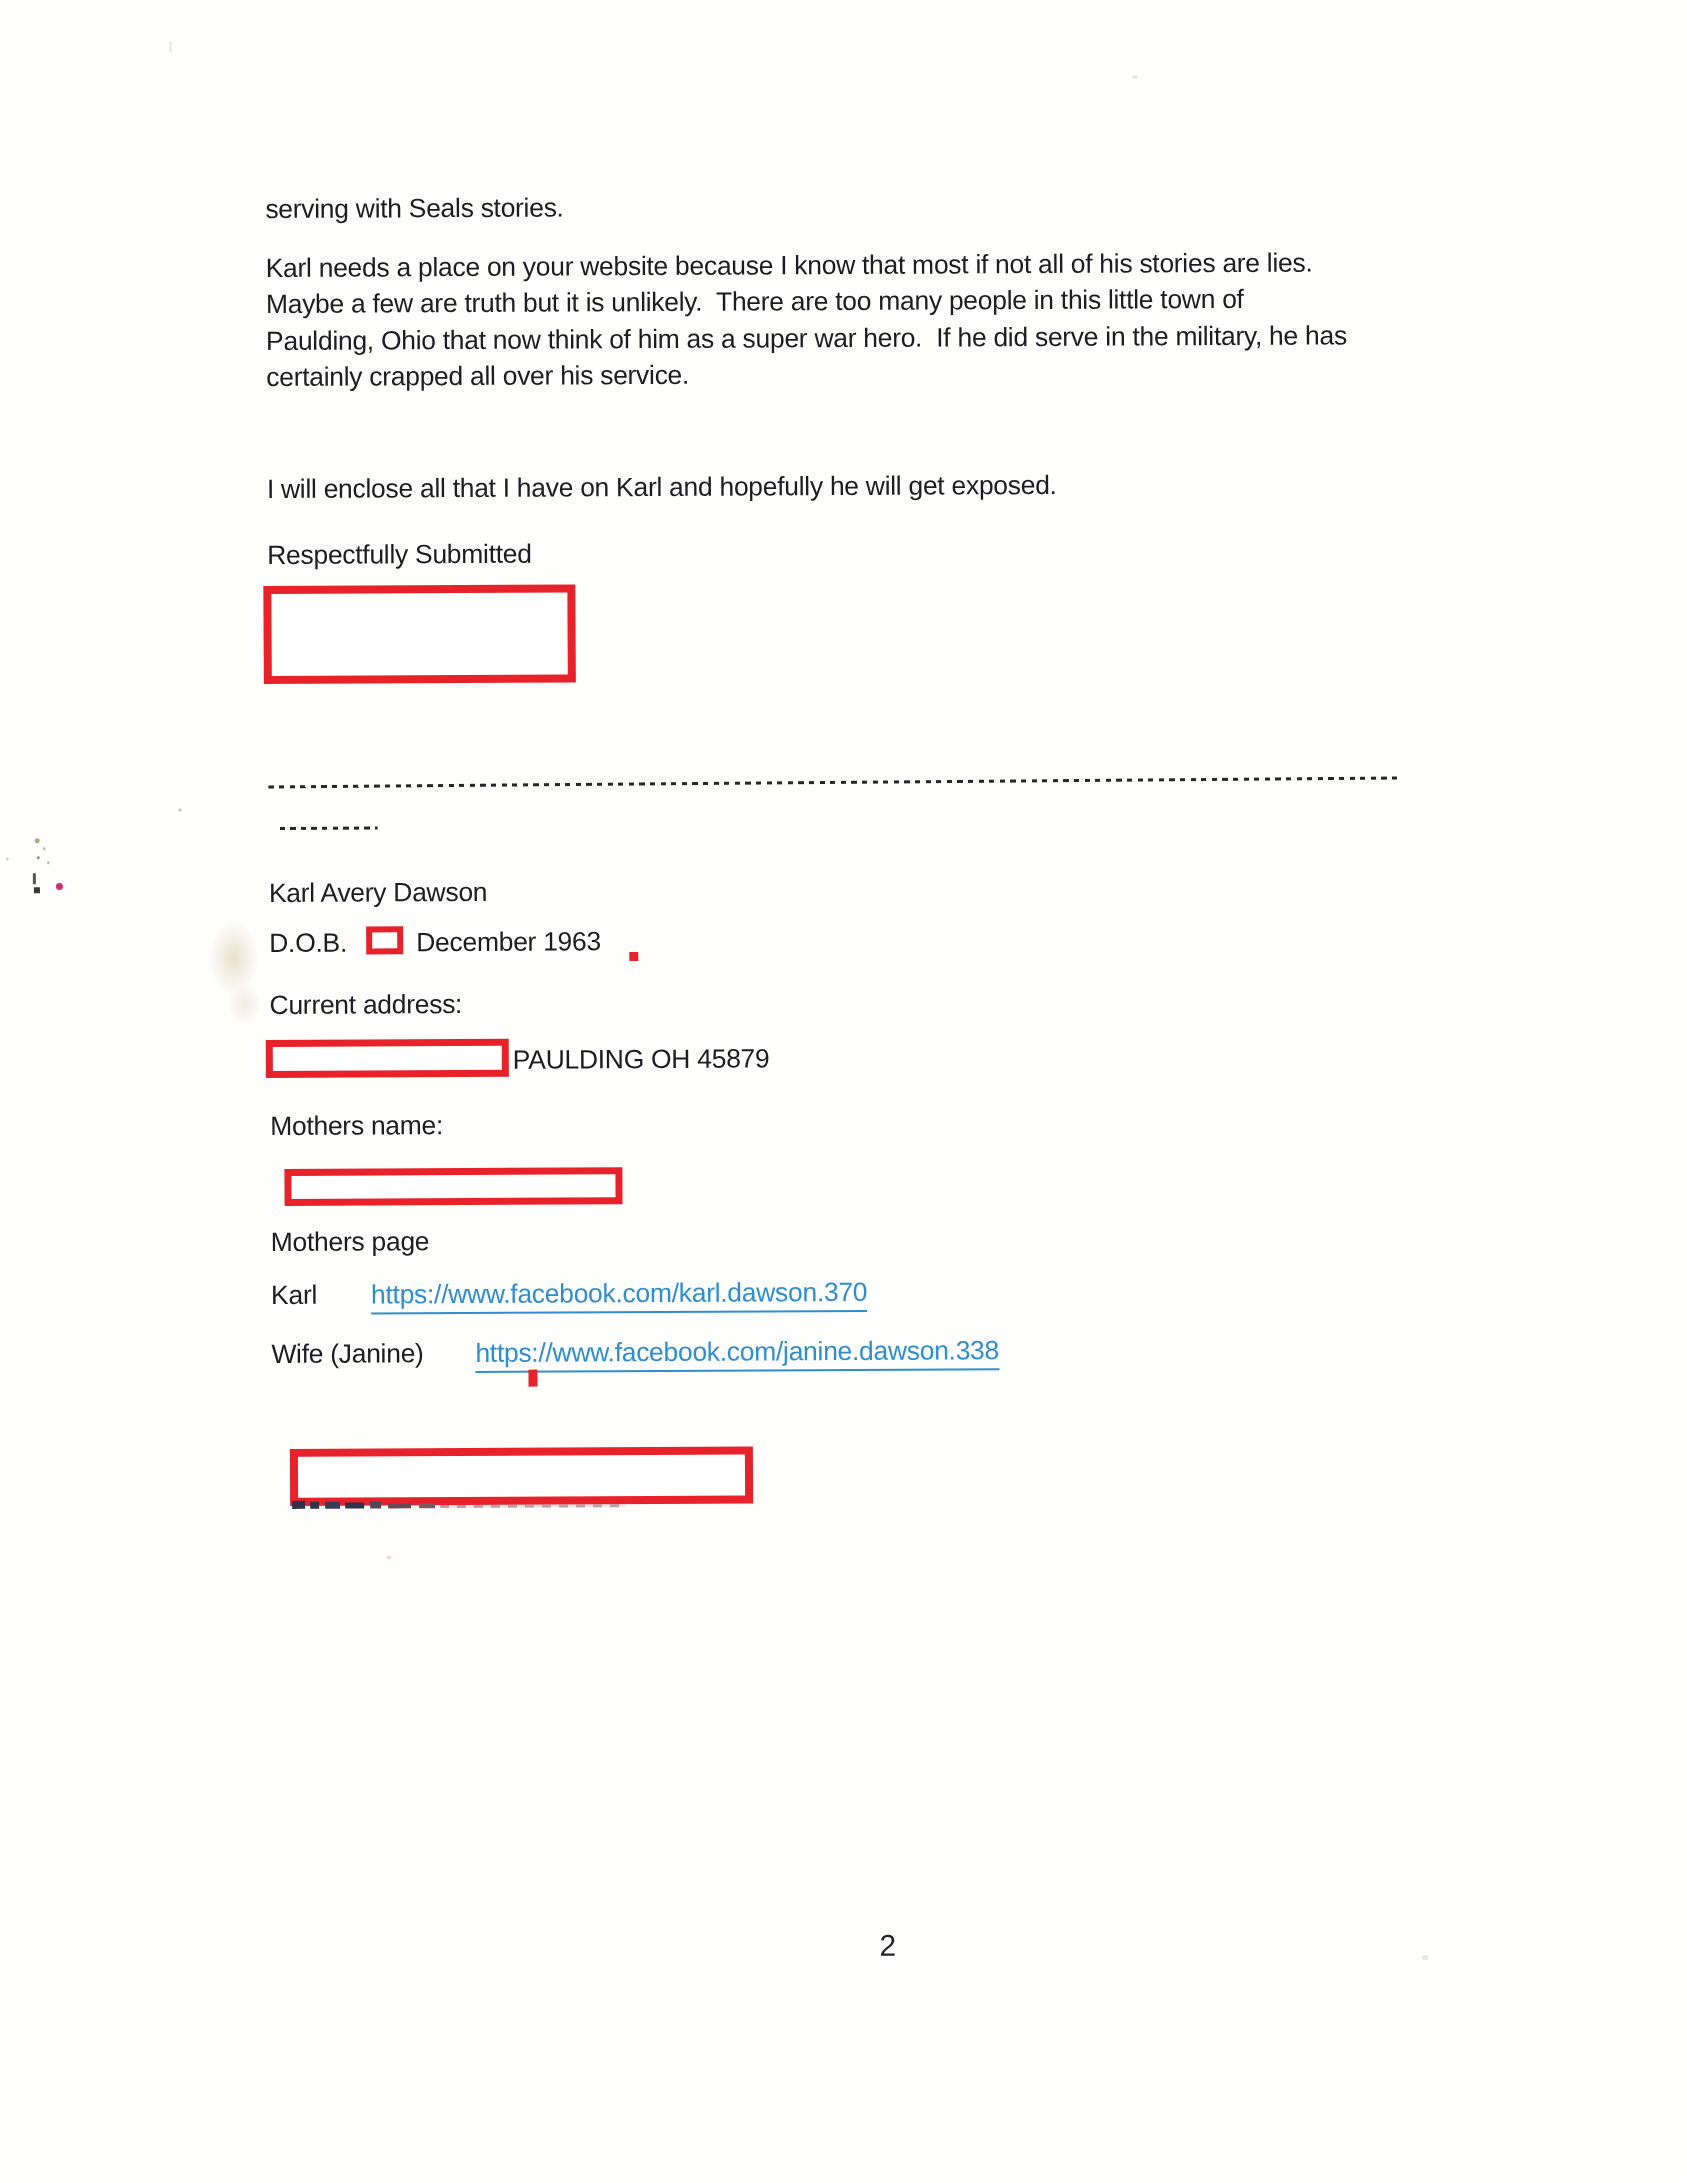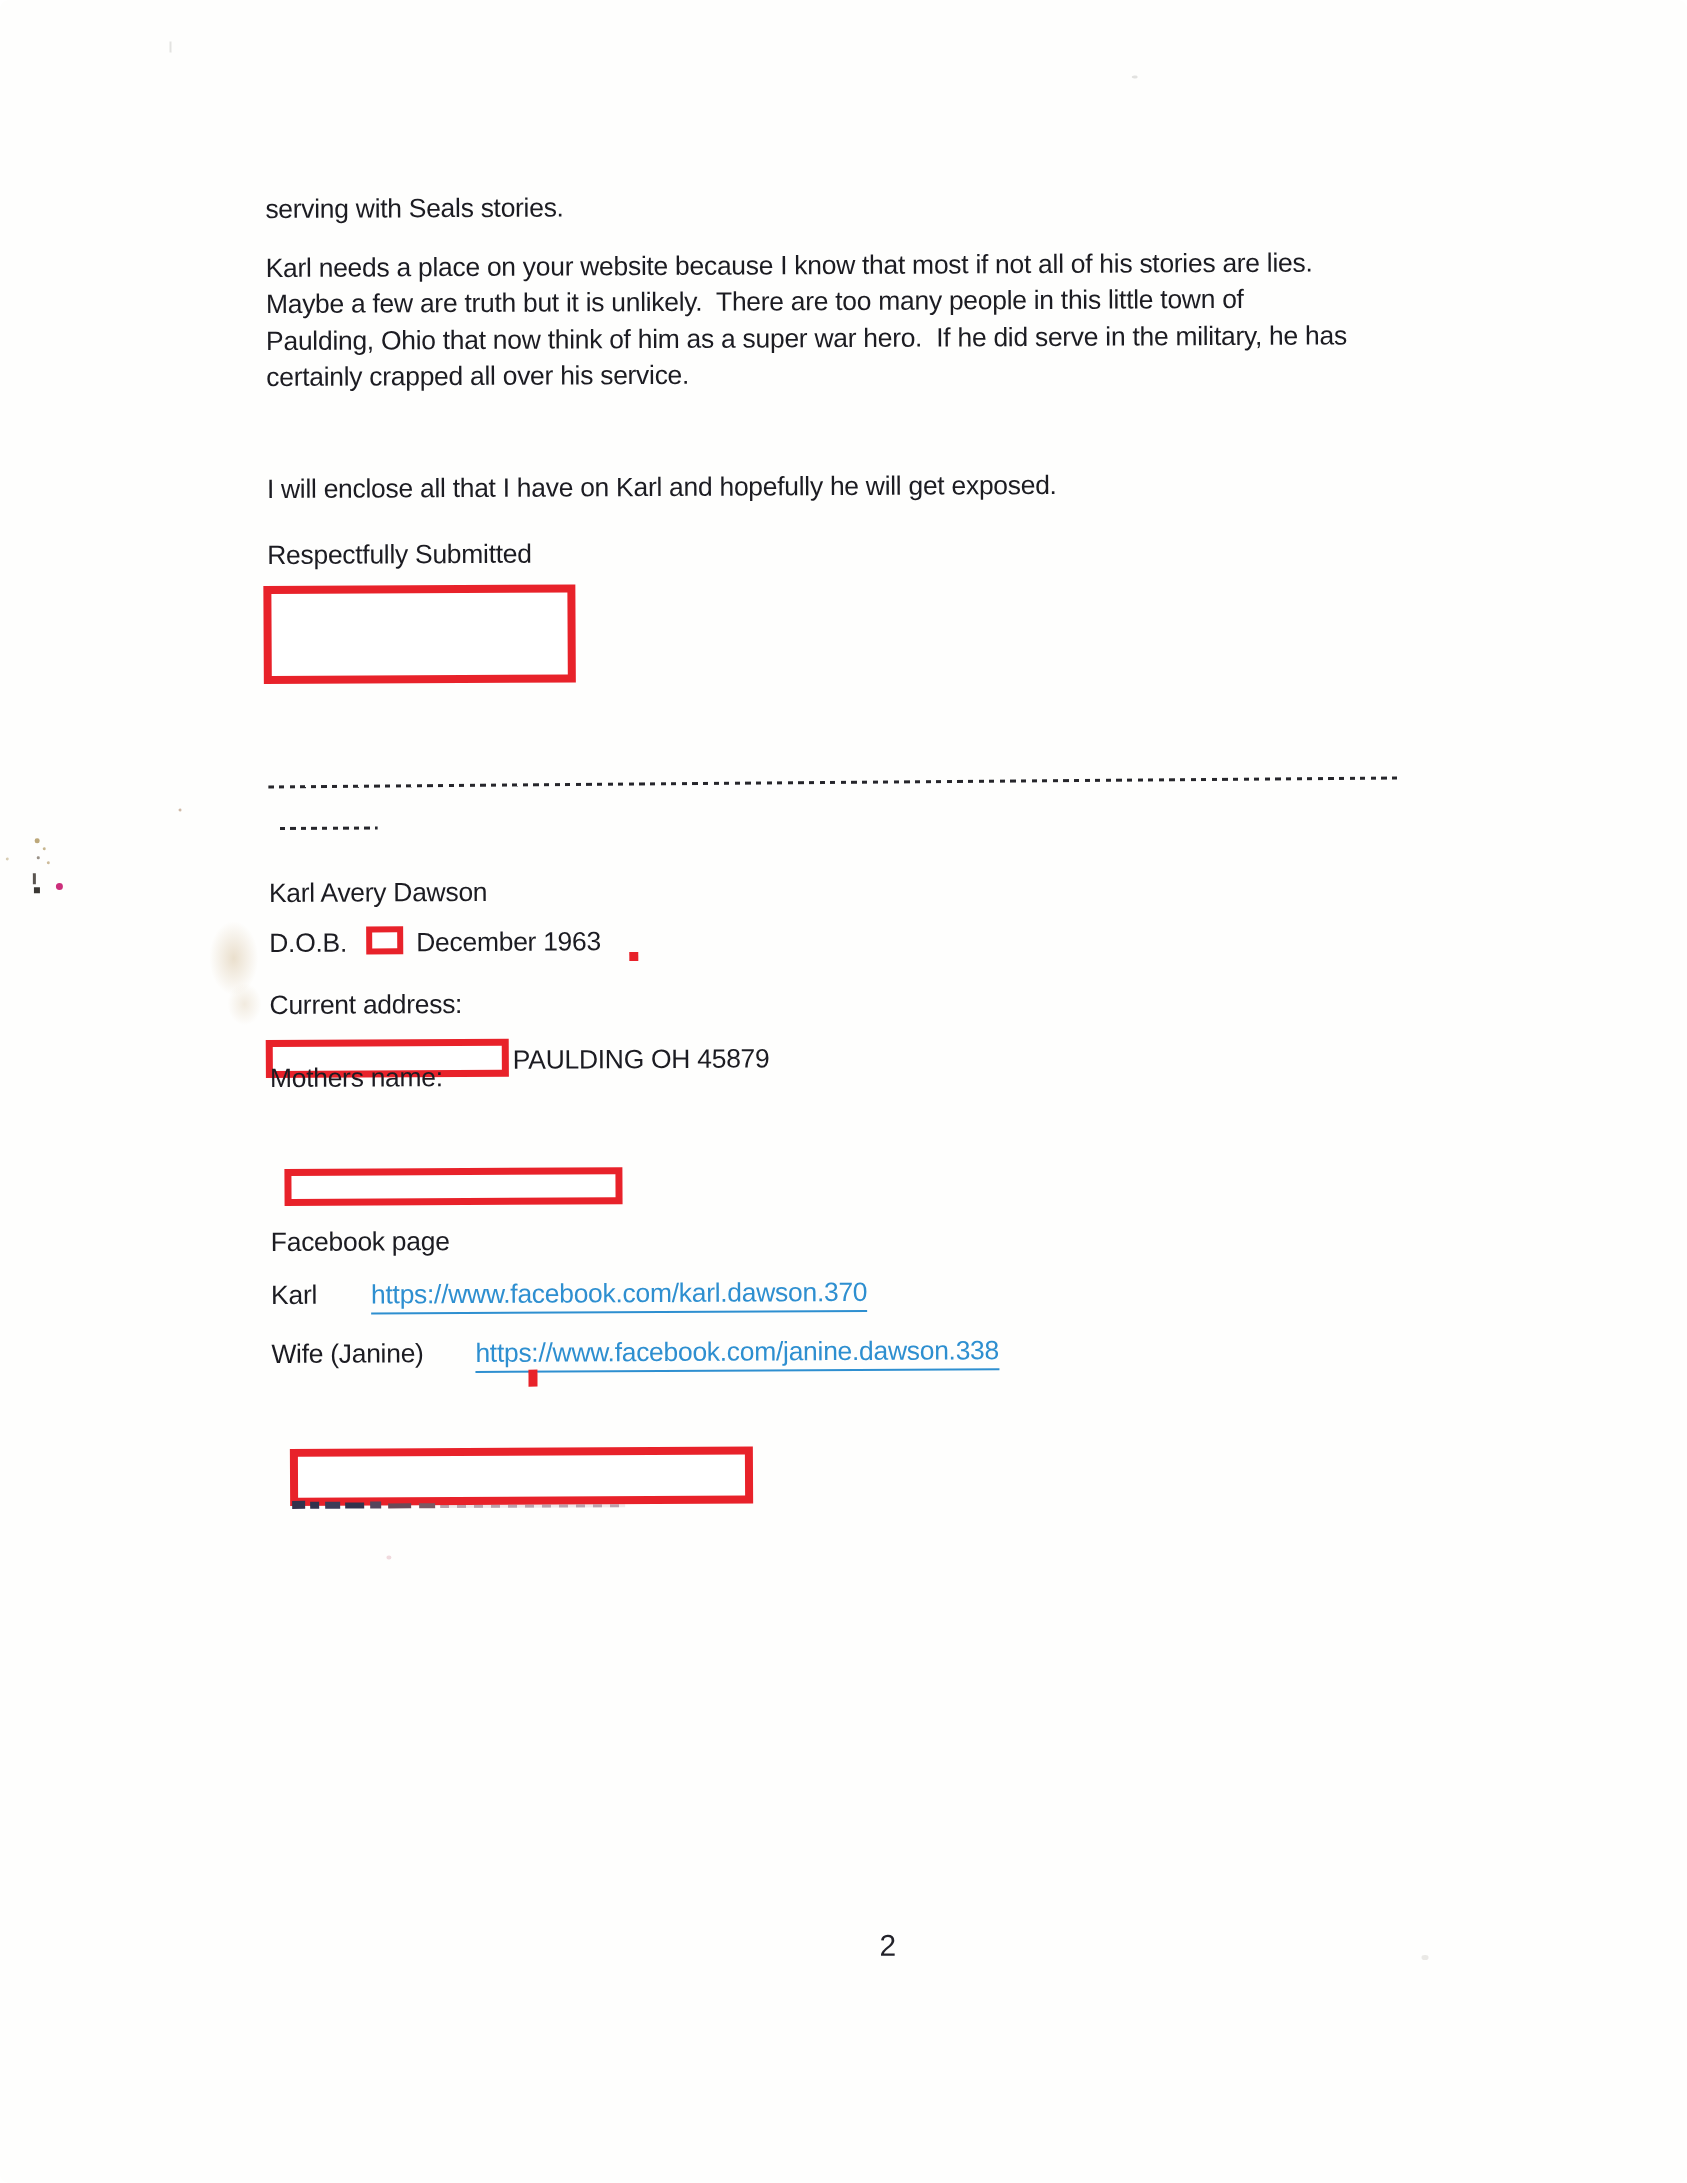--- a/index.html
+++ b/index.html
@@ -87,24 +87,24 @@
 
     <div class="t" style="left:270px;top:925px;">D.O.B.</div>
     <div class="redbox" style="left:367px;top:924px;width:25px;height:16px;border-width:6px;"></div>
     <div class="t" style="left:417px;top:925px;">December 1963</div>
     <div class="redmark" style="left:630px;top:951px;width:8.6px;height:8.6px;"></div>
 
     <div class="t" style="left:270px;top:987px;">Current address:</div>
     <div class="redbox" style="left:266px;top:1037px;width:229px;height:24px;border-width:7.3px;"></div>
     <div class="t" style="left:513px;top:1043px;">PAULDING OH 45879</div>
 
-    <div class="t" style="left:270px;top:1060px;">Mothers name:</div>
+    <div class="t" style="left:270px;top:1108px;">Mothers name:</div>
     <div class="redbox" style="left:284px;top:1166px;width:324px;height:23px;border-width:7.3px;"></div>
 
-    <div class="t" style="left:270px;top:1224px;">Facebook page</div>
+    <div class="t" style="left:270px;top:1224px;">Mothers page</div>
 
     <div class="t" style="left:270px;top:1277px;">Karl</div>
     <a class="link" style="left:370px;top:1277px;">https://www.facebook.com/karl.dawson.370</a>
 
     <div class="t" style="left:270px;top:1336px;">Wife (Janine)</div>
     <a class="link" style="left:474px;top:1336px;">https://www.facebook.com/janine.dawson.338</a>
 
     <div class="redmark" style="left:527px;top:1368px;width:9.3px;height:17px;"></div>
 
     <div class="redbox" style="left:288px;top:1446px;width:447px;height:41px;border-width:8px;"></div>

